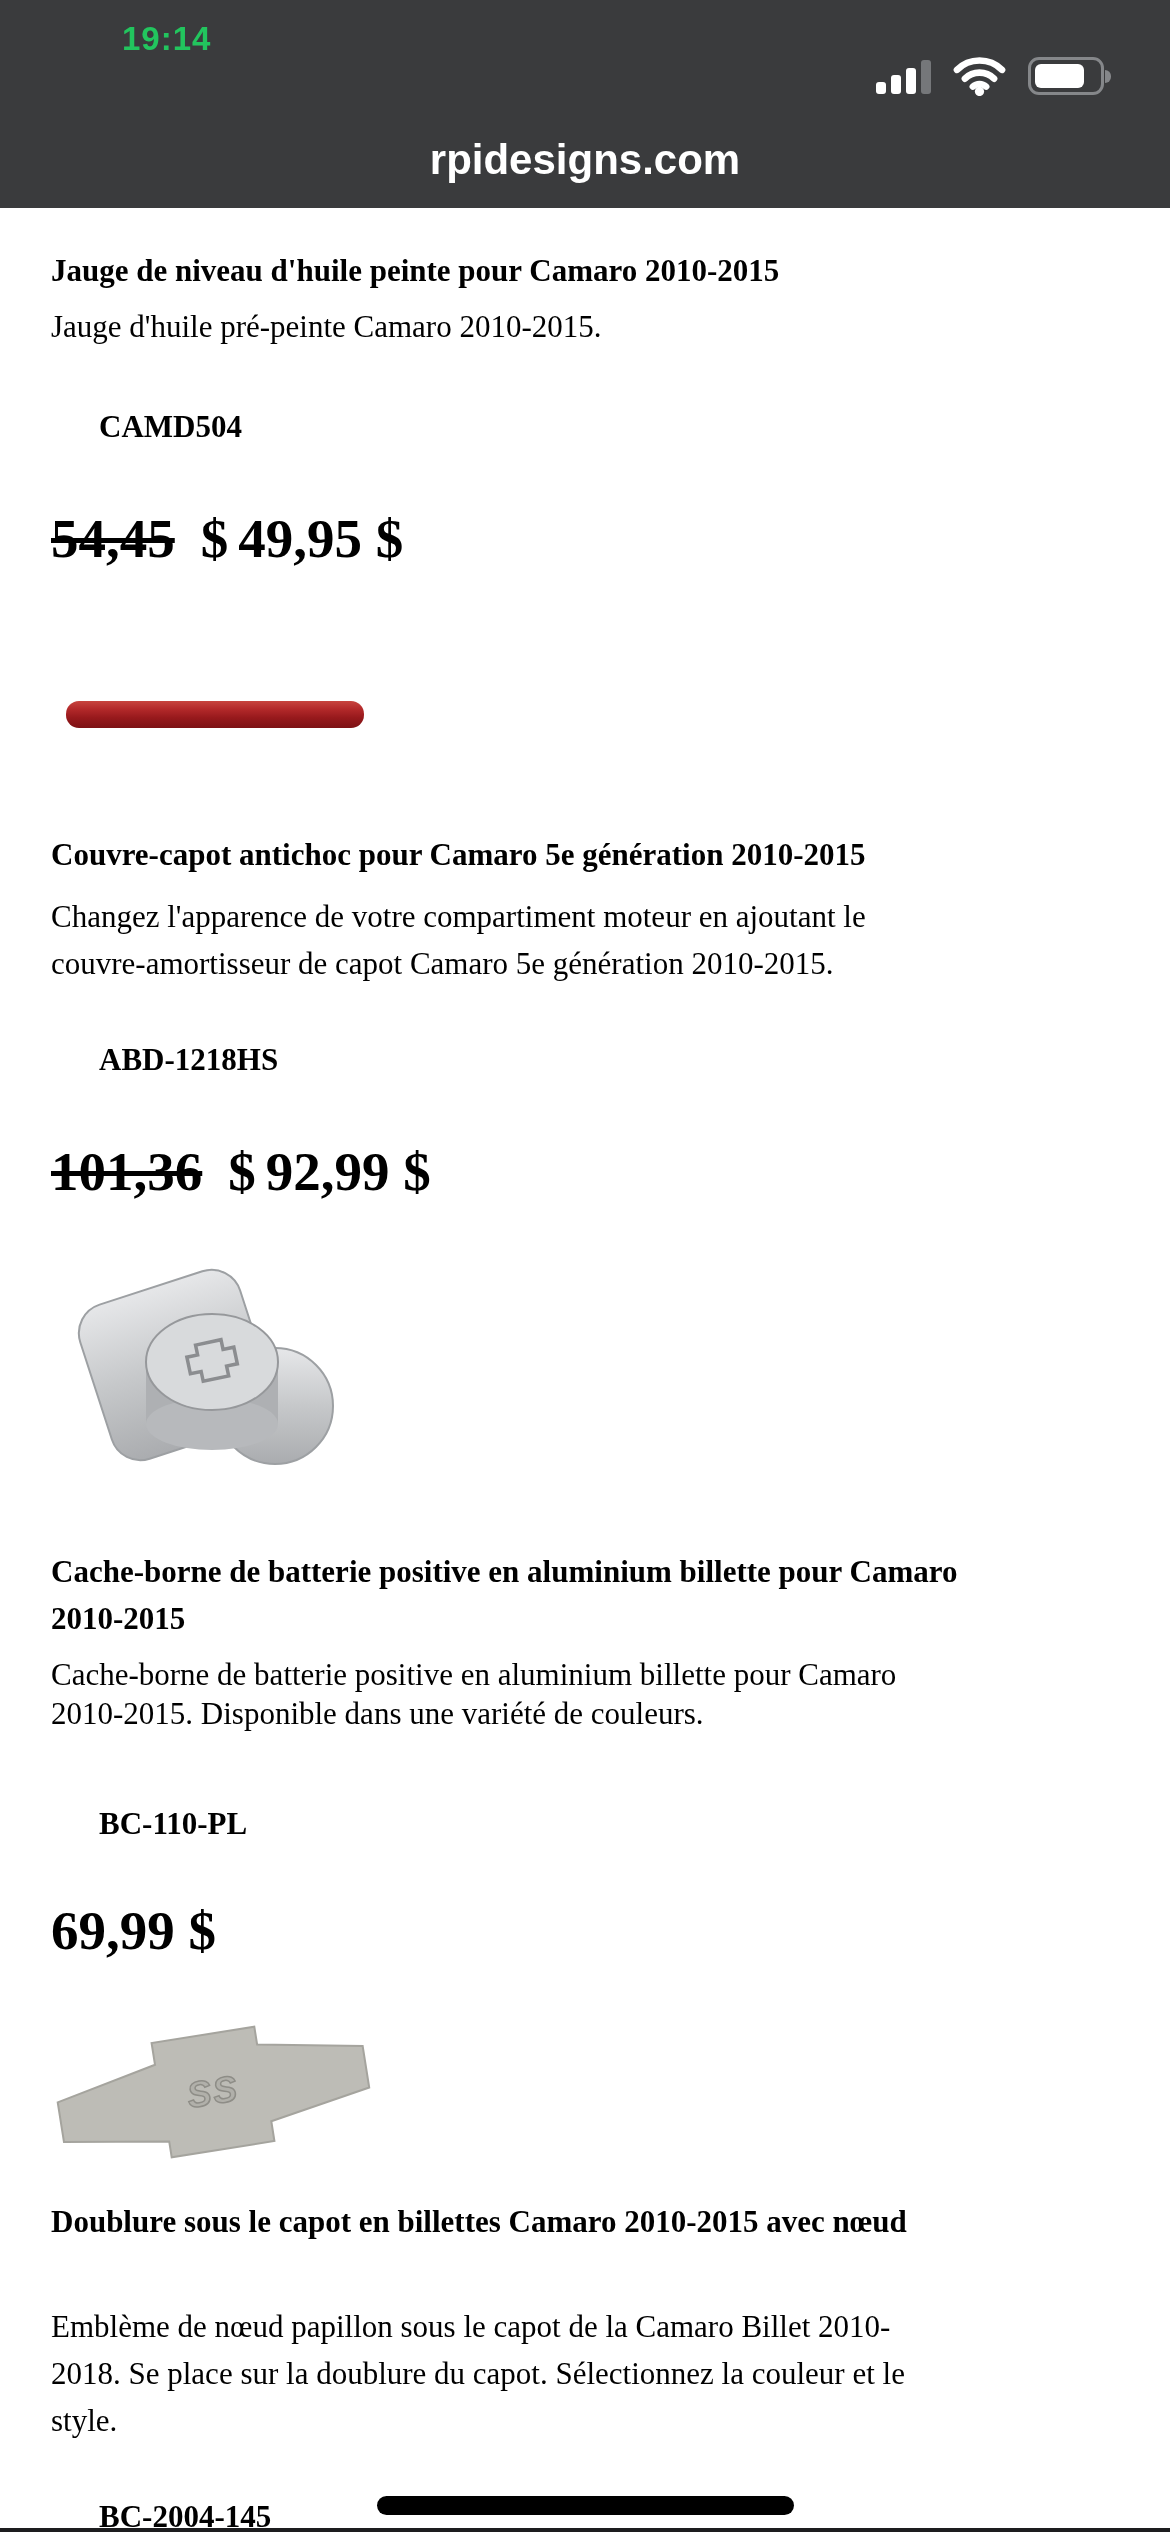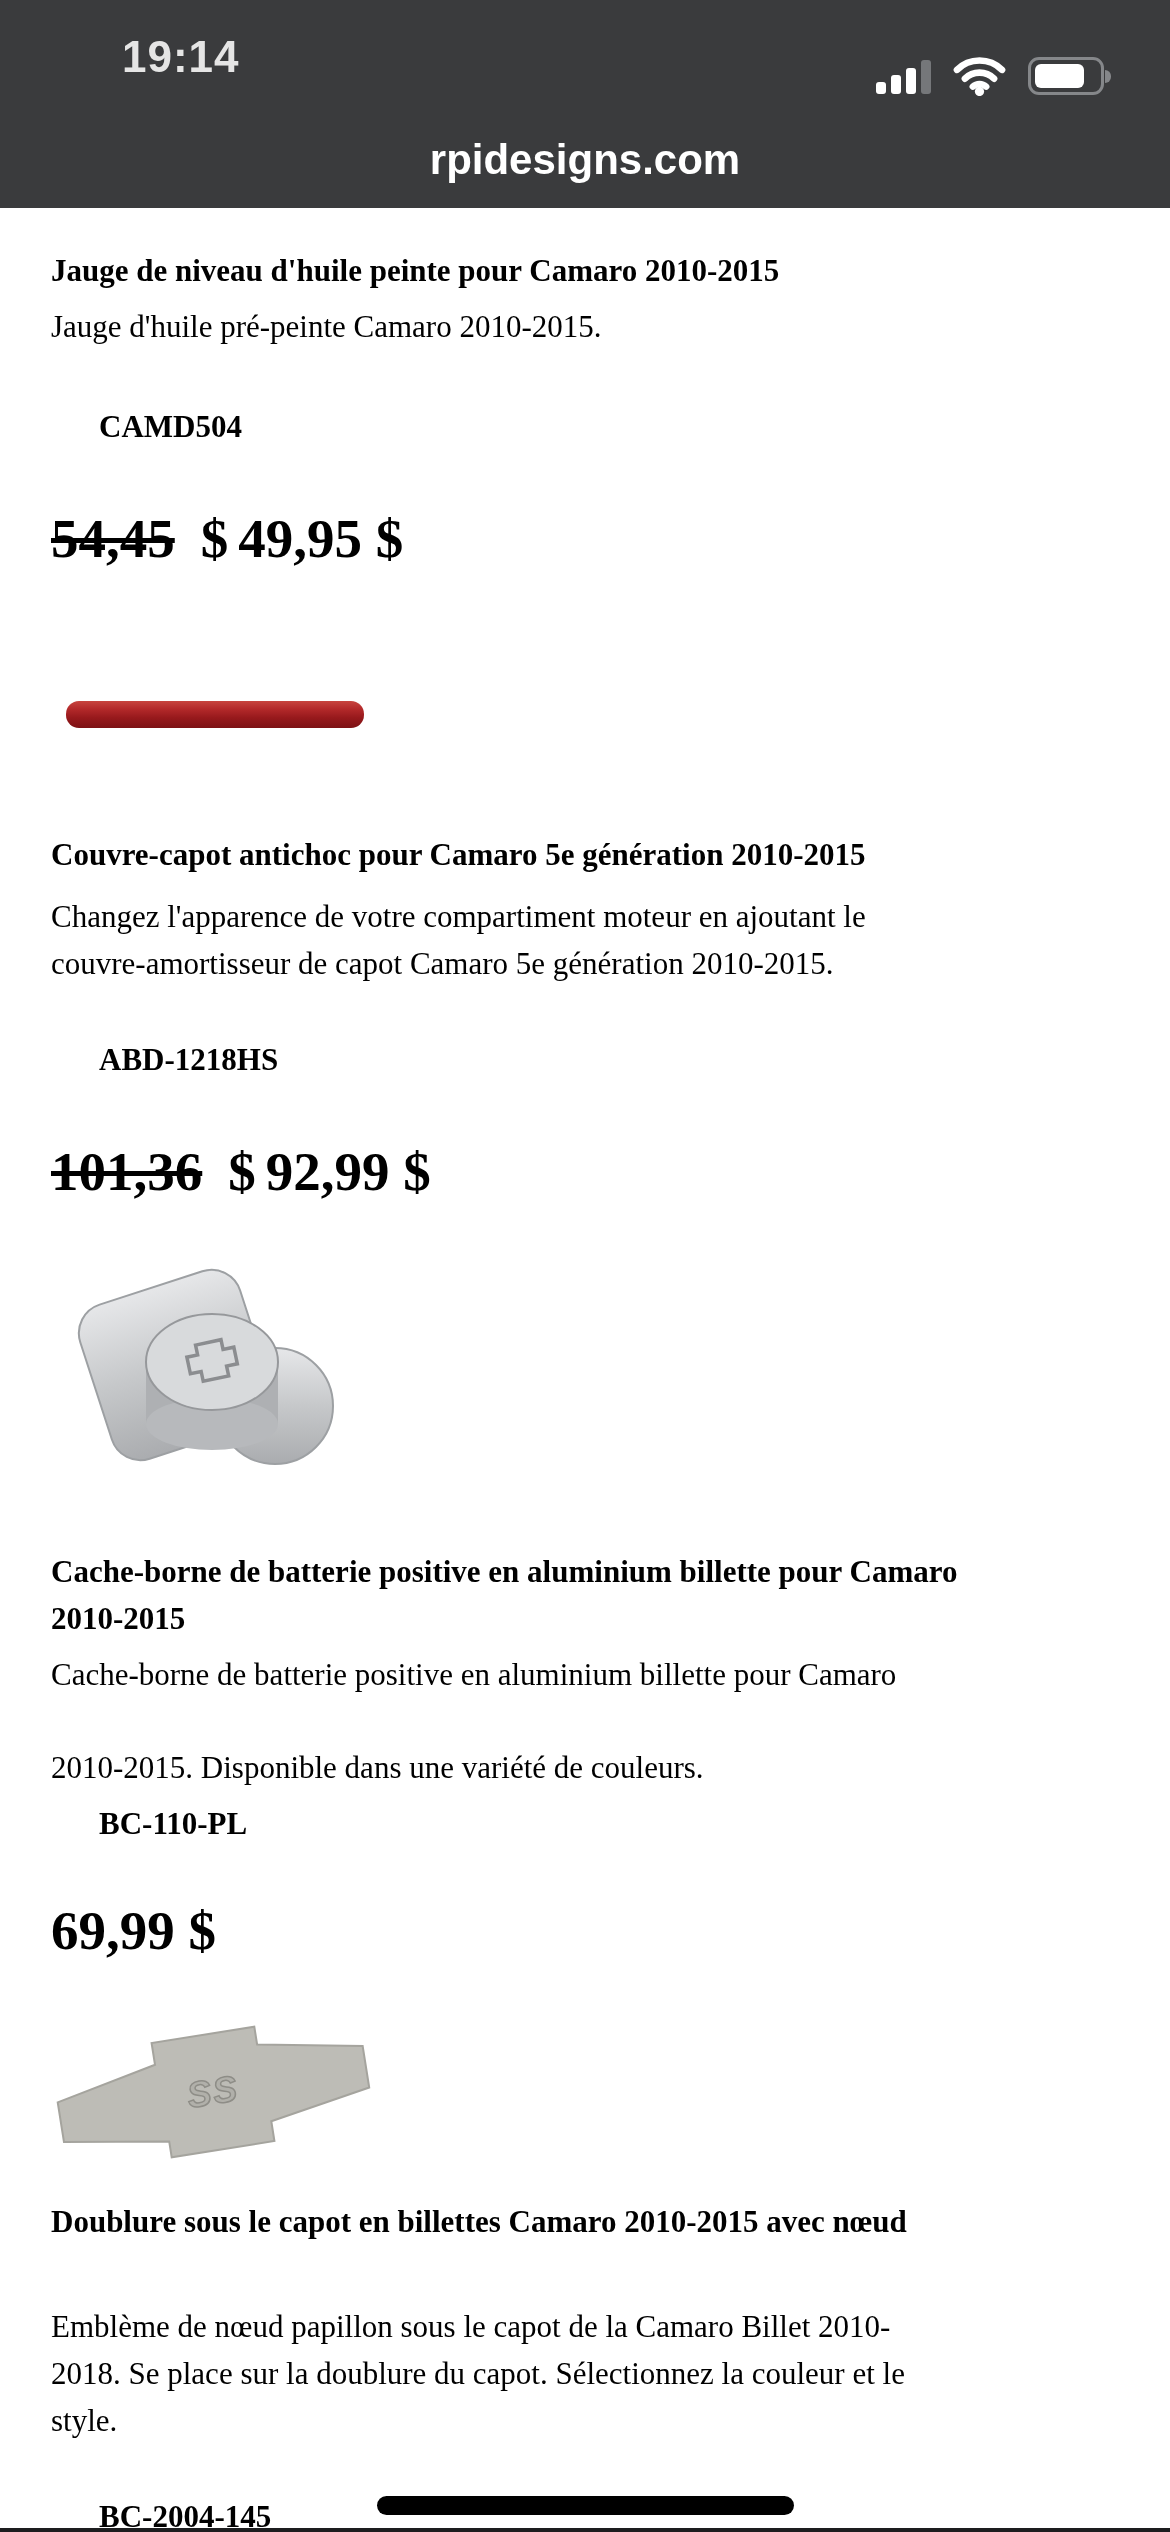--- a/index.html
+++ b/index.html
@@ -1,21 +1,21 @@
 <!DOCTYPE html>
 <html><head>
 <meta charset="utf-8">
 <style>
   html,body{margin:0;padding:0;background:#555;}
   .page{position:relative;width:1170px;height:2532px;background:#ffffff;overflow:hidden;
         font-family:"Liberation Serif",serif;color:#000;margin:0 auto;}
   
   .chrome-top{position:absolute;top:0;left:0;width:1170px;height:208px;background:#3a3b3d;}
-  .time{position:absolute;left:122px;top:32px;font-family:"Liberation Sans",sans-serif;
-        font-size:44px;font-weight:600;color:#e5e5e5;letter-spacing:1px;}
+  .time{position:absolute;left:122px;top:20px;font-family:"Liberation Sans",sans-serif;
+        font-size:33px;font-weight:600;color:#22c55e;letter-spacing:1px;}
   .status-icons{position:absolute;right:66px;top:54px;display:flex;align-items:flex-end;gap:22px;height:40px;}
   .sig{display:flex;align-items:flex-end;gap:5px;height:34px;}
   .sig i{display:block;width:10px;border-radius:3px;background:#fff;}
   .sig i.b1{height:12px}.sig i.b2{height:19px}.sig i.b3{height:26px}
   .sig i.b4{height:34px;background:#75777a;}
   .wifi{display:block;margin-bottom:-2px;}
   .batt{position:relative;box-sizing:border-box;width:76px;height:38px;border:3px solid #85878a;
         border-radius:11px;margin-bottom:-1px;}
   .batt .fill{position:absolute;left:4px;top:4px;bottom:4px;width:49px;background:#fff;border-radius:6px;}
   .batt:after{content:'';position:absolute;right:-10px;top:10px;width:6px;height:13px;
@@ -94,21 +94,21 @@
     <circle cx="205" cy="138" r="58" fill="url(#gc)" stroke="#9da0a3" stroke-width="2"></circle>
     <rect x="76" y="94" width="132" height="62" fill="#aeb0b3"></rect>
     <ellipse cx="142" cy="156" rx="66" ry="26" fill="#b7b9bc"></ellipse>
     <ellipse cx="142" cy="94" rx="66" ry="48" fill="#d8dadc" stroke="#96989b" stroke-width="2"></ellipse>
     <path d="M129 74 h26 v10 h11 v17 h-11 v10 h-26 v-10 h-11 v-17 h11 z" transform="rotate(-12 142 92)" fill="none" stroke="#8b8d90" stroke-width="3.5"></path>
   </svg>
 
   <div class="t title" style="top:1548px">Cache-borne de batterie positive en aluminium billette pour Camaro</div>
   <div class="t title" style="top:1595px">2010-2015</div>
   <div class="t" style="top:1651px">Cache-borne de batterie positive en aluminium billette pour Camaro</div>
-  <div class="t" style="top:1744px">2010-2015. Disponible dans une variété de couleurs.</div>
+  <div class="t" style="top:1690px">2010-2015. Disponible dans une variété de couleurs.</div>
   <div class="t sku" style="top:1800px">BC-110-PL</div>
   <div class="t price" style="top:1902px">
     <span>69,99 $</span>
   </div>
   <svg class="img bowtie" width="330" height="140" viewBox="0 0 330 140">
     <g transform="rotate(-9 165 70)">
       <path d="M10 56 L112 34 L112 12 L216 12 L216 30 L320 48 L320 90 L218 108 L218 128 L114 128 L114 112 L10 96 Z" fill="#bdbcb6" stroke="#a5a49e" stroke-width="2"></path>
       <text x="165" y="82" text-anchor="middle" font-family="Liberation Sans, sans-serif" font-size="36" font-style="italic" font-weight="bold" fill="#b1b0aa" stroke="#8e8d87" stroke-width="1.5" letter-spacing="2">SS</text>
     </g>
   </svg>

